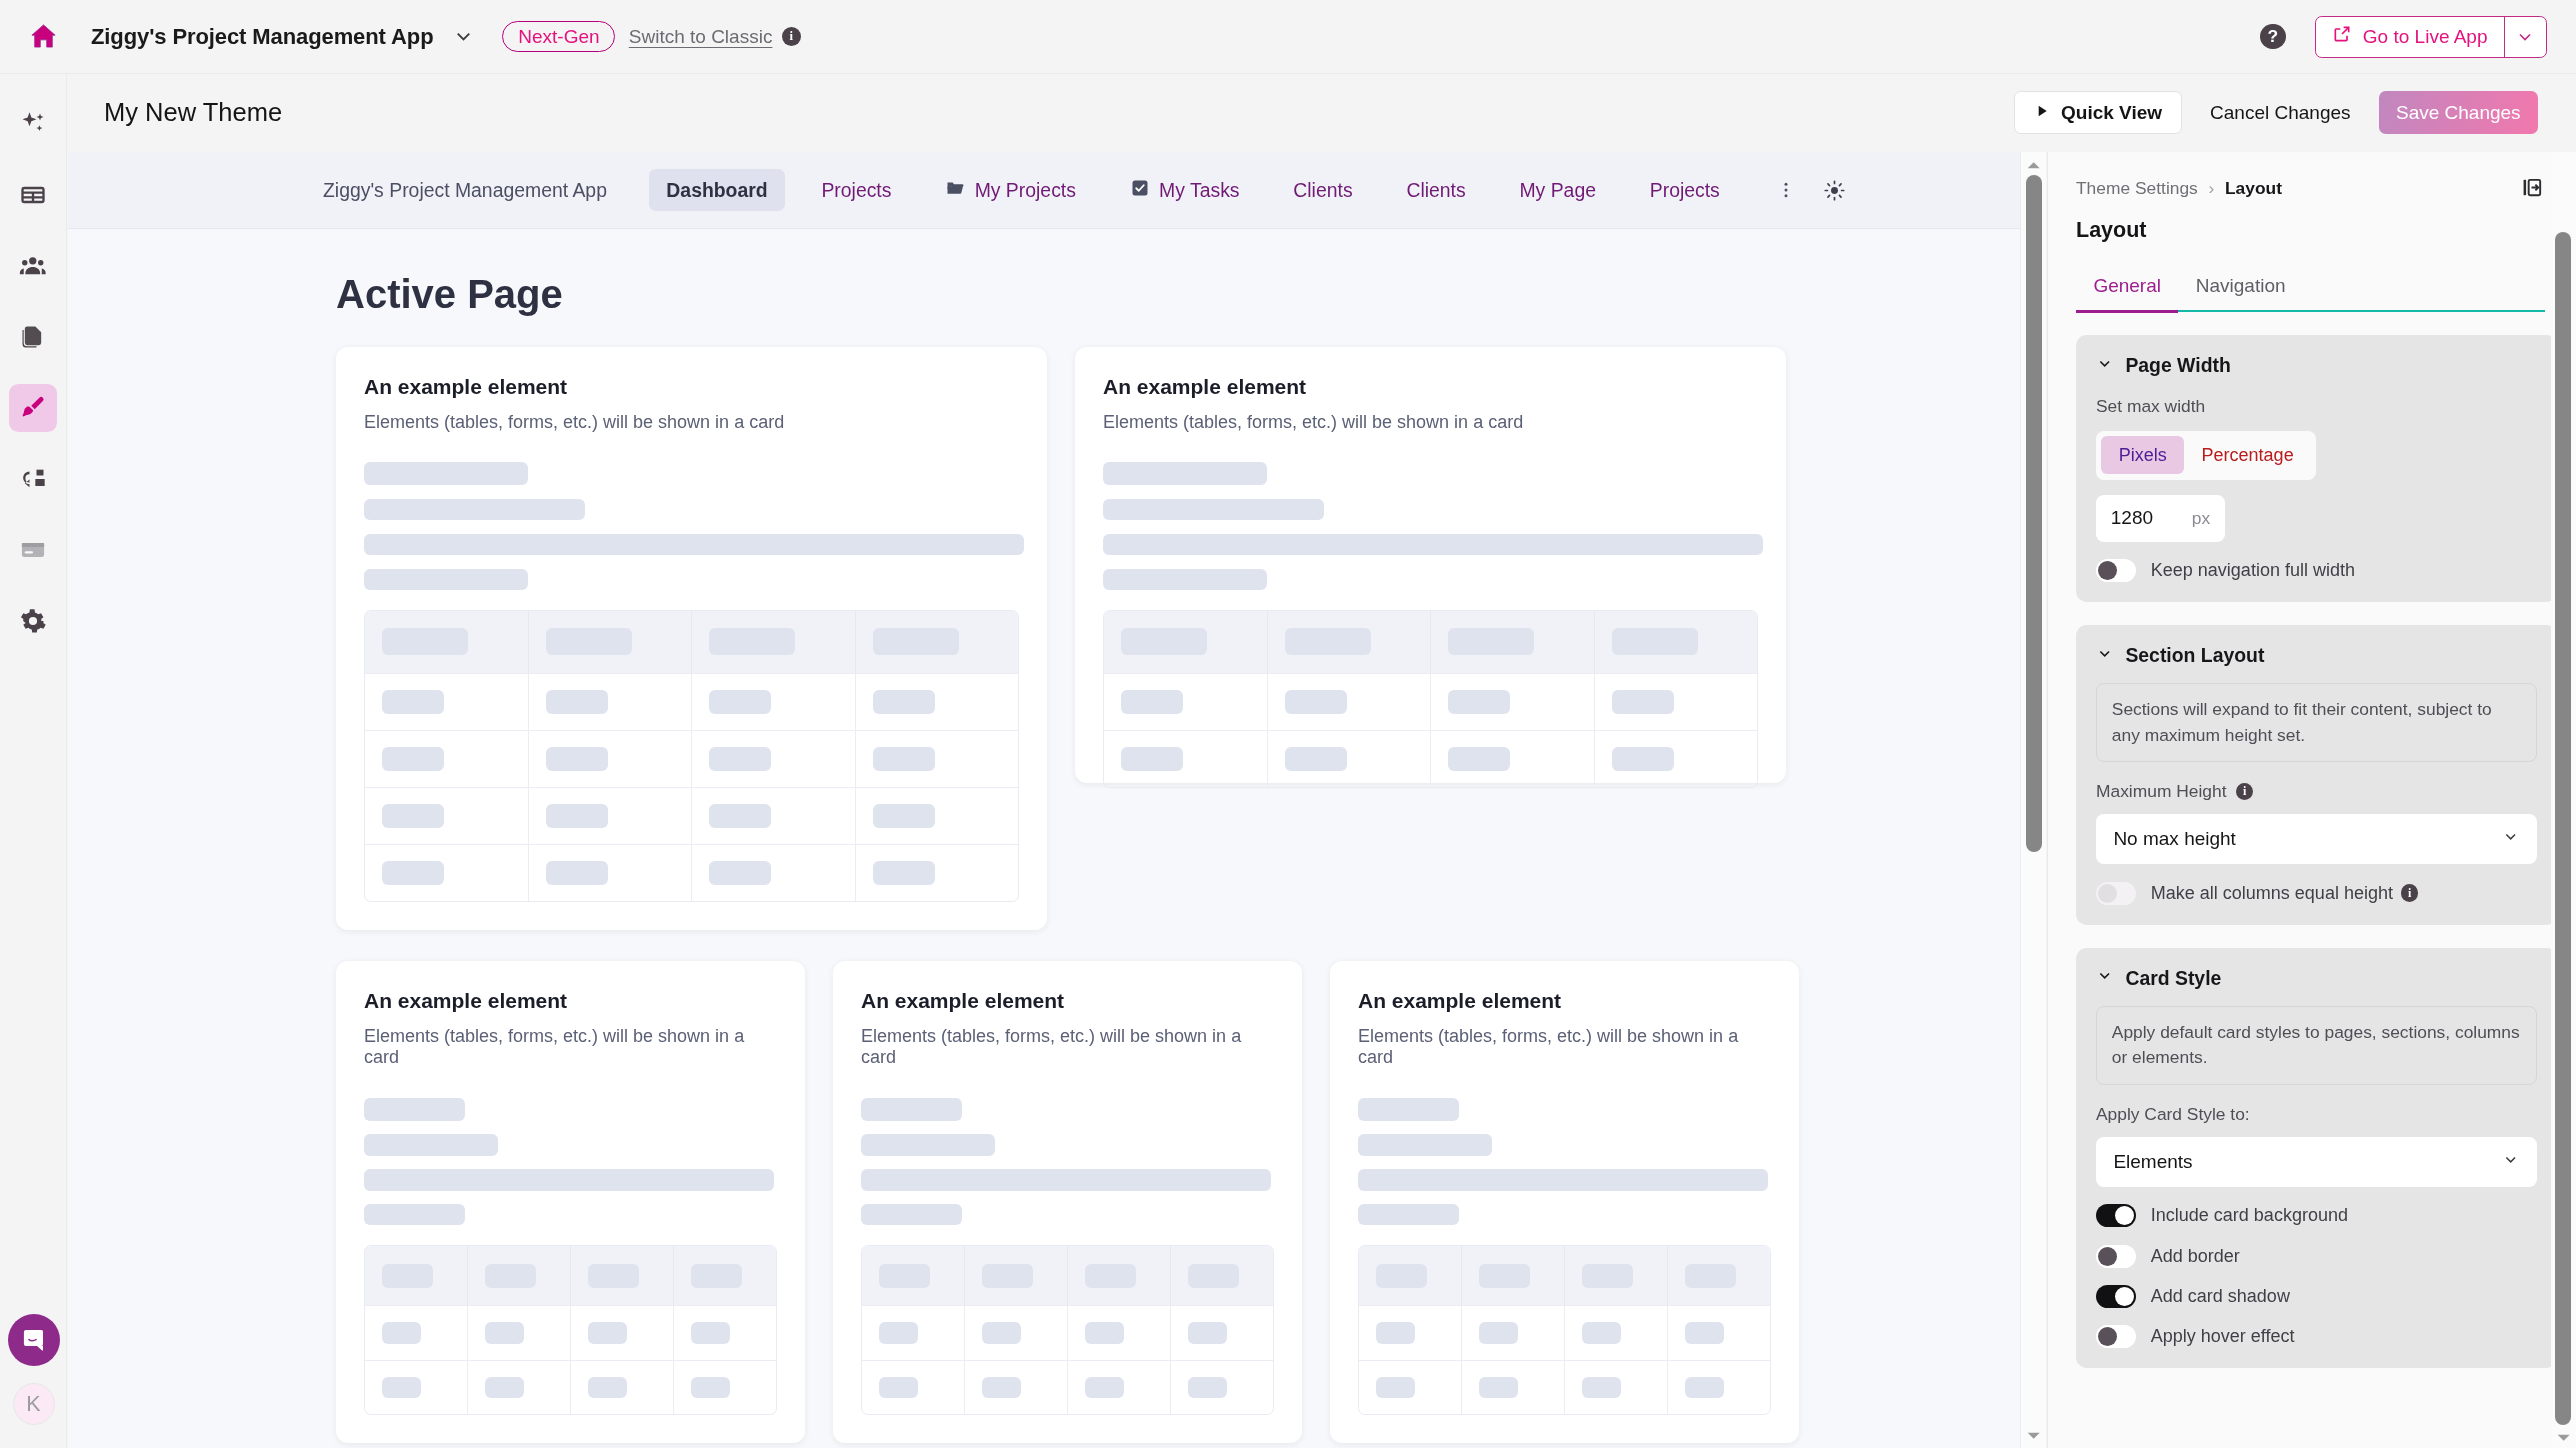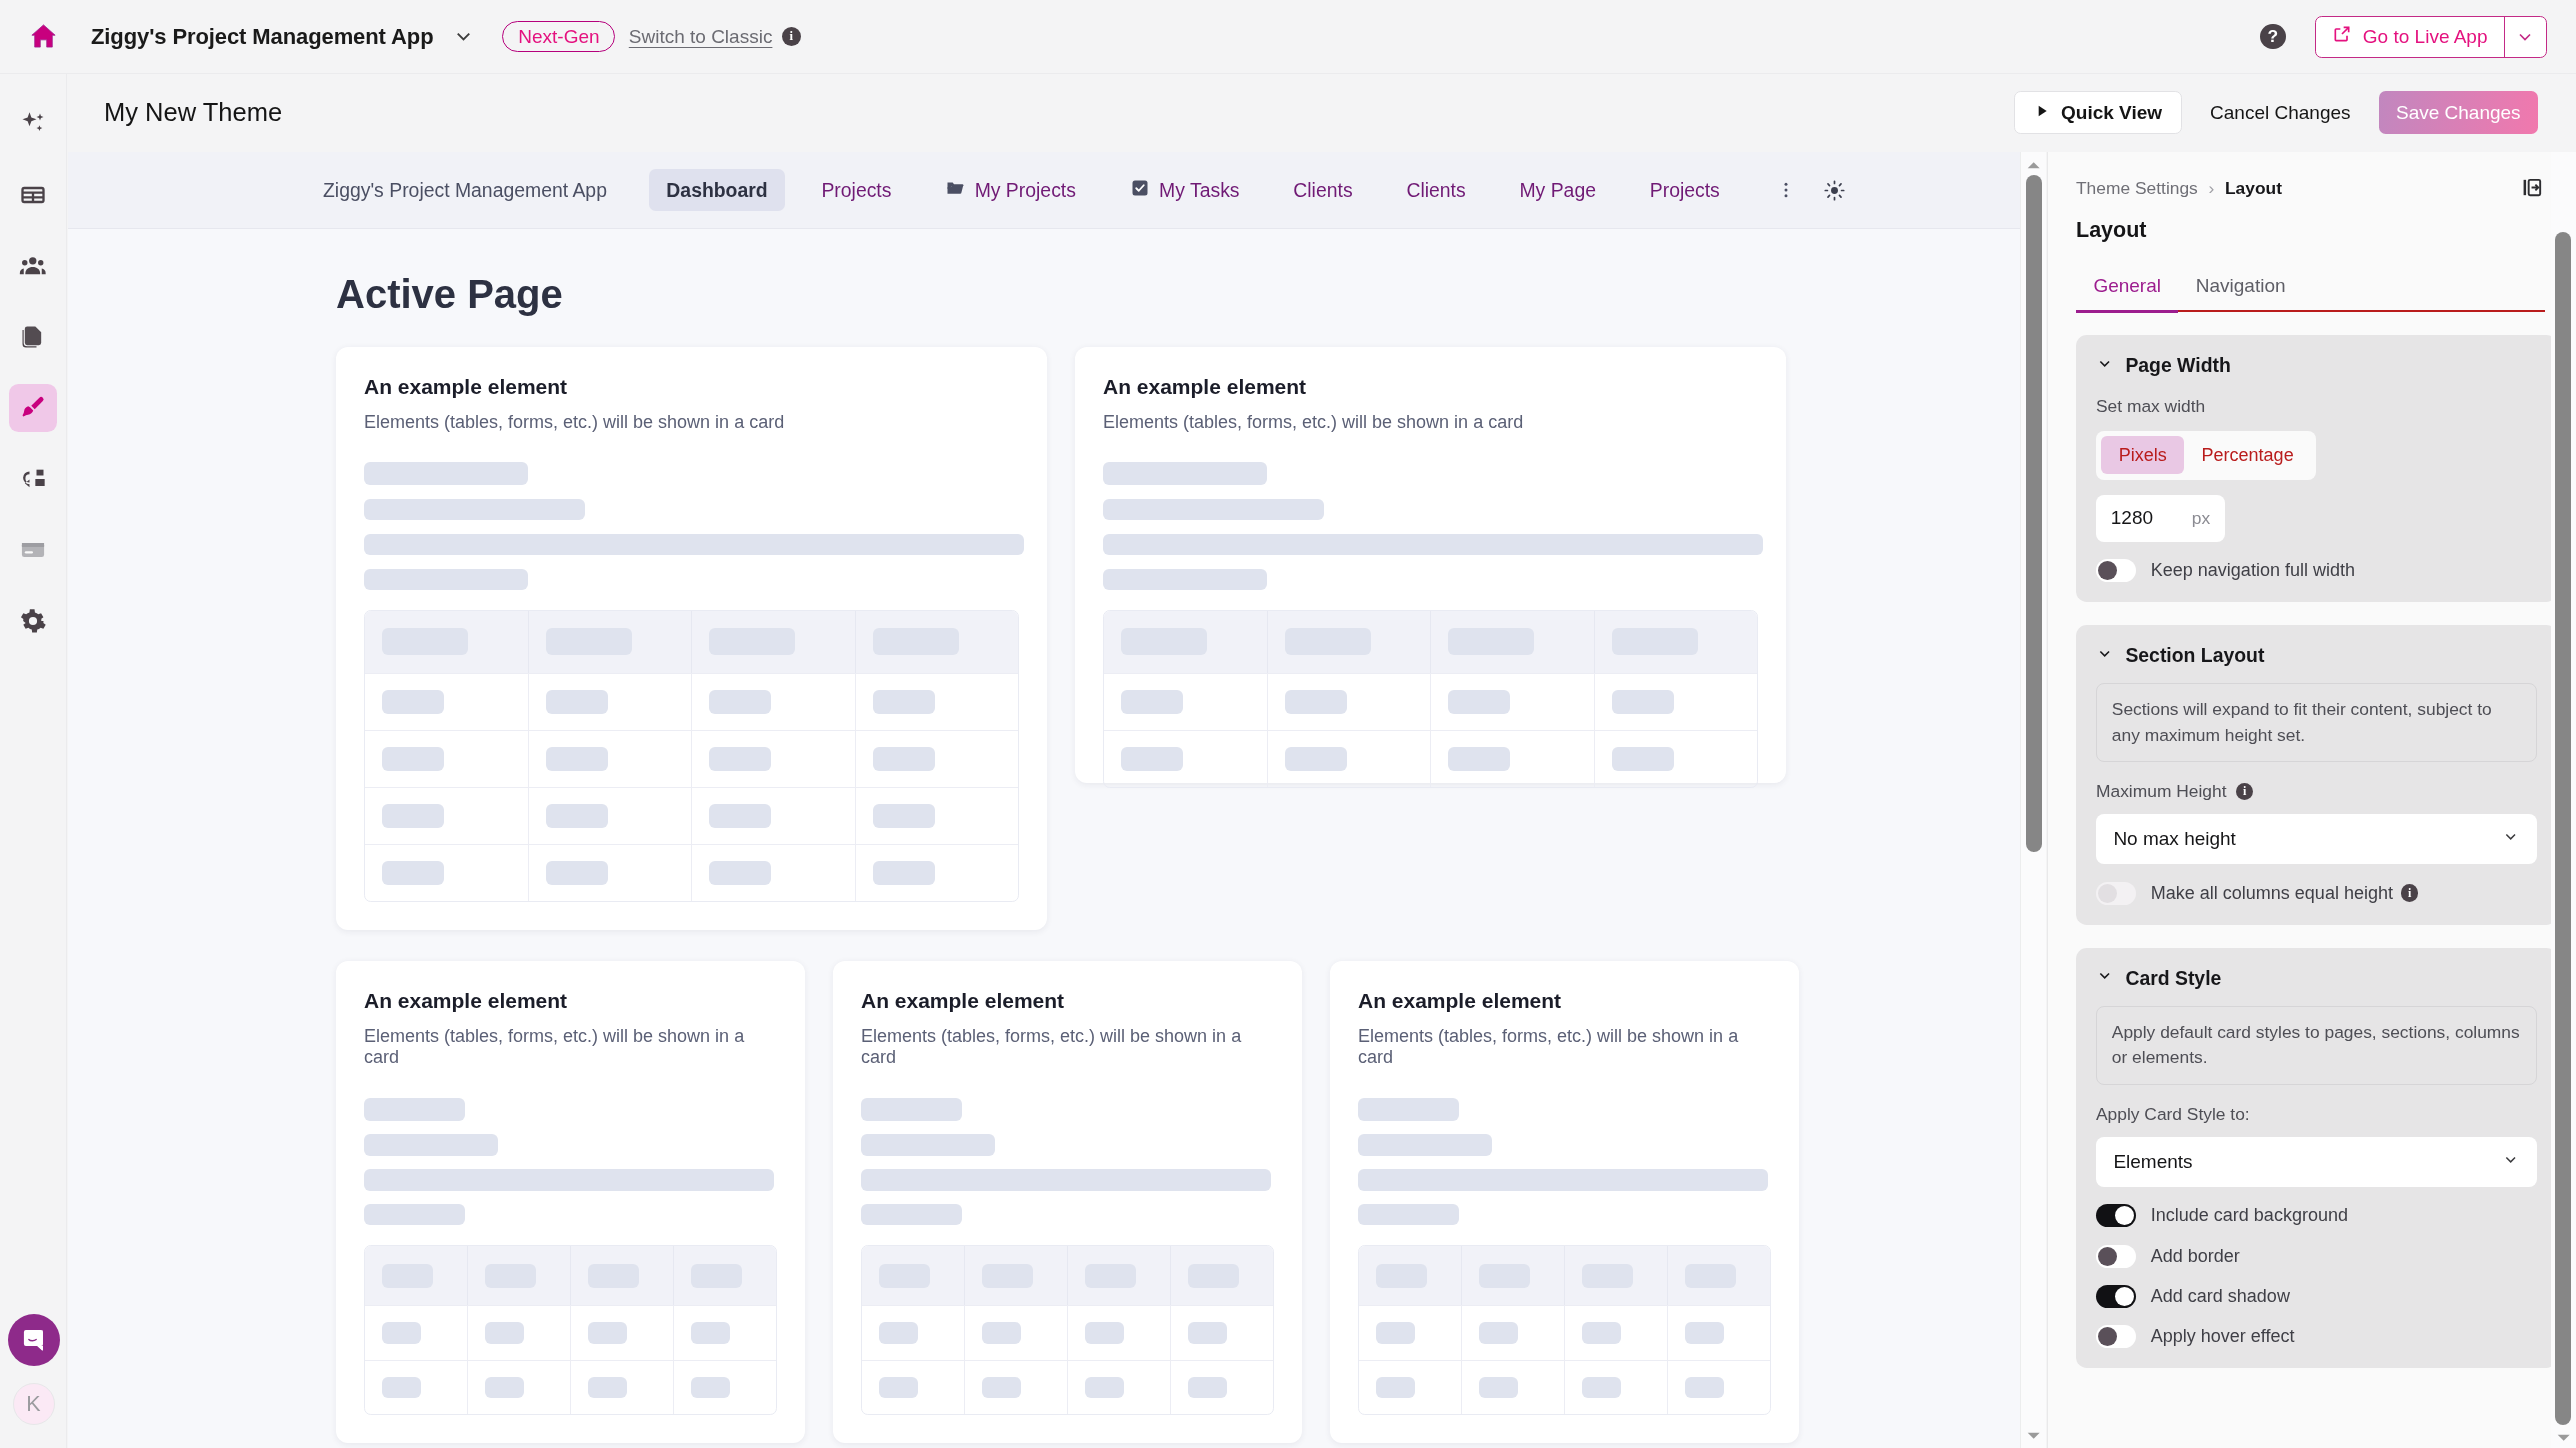--- a/index.html
+++ b/index.html
@@ -141,38 +141,38 @@
   
   #settings {
     position:absolute; left:2047px; top:152px; width:529px; height:1297px;
     background:#fafafa; border-left:0.7px solid #e9e9ea; overflow:hidden;
   }
   #breadcrumb { display:flex; align-items:center; margin:25.5px 0 0 28px; font-size:17.4px; color:#6f6f76; }
   #breadcrumb .sep { margin:0 10.7px; color:#a0a0a6; }
   #breadcrumb .cur { color:#17171a; font-weight:bold; }
   #panel-collapse { position:absolute; right:32px; top:24px; color:#2d2d30; }
   #panel-title { margin:19px 0 0 28px; font-size:21.5px; color:#151517; font-weight:bold; }
-  #panel-tabs { margin:32px 0 0 28px; display:flex; gap:0; border-bottom:2px solid #b91c1c; width:469px; }
+  #panel-tabs { margin:32px 0 0 28px; display:flex; gap:0; border-bottom:2px solid #14b8a6; width:469px; }
   .ptab2 { font-size:19px; color:#5e5e66; padding:0 17.4px 13.4px 17.4px; }
   .ptab2.active { color:#9c1d8e; border-bottom:3.4px solid #9c1d8e; margin-bottom:-2.7px; }
   .sect {
     margin:23px 19px 0 28px; background:#e6e5e6; border-radius:10.7px; padding:19px 20px 20px 20px;
   }
   .sect-head { display:flex; align-items:center; gap:12px; font-size:19.4px; font-weight:bold; color:#17171a; }
   .sect-desc { margin-top:16px; font-size:17.4px; color:#4e4e55; line-height:1.45; }
   .sect-desc.boxed { border:0.7px solid #d6d5d7; border-radius:8px; padding:13.4px 14.8px; }
   .fld-label { margin-top:19px; font-size:17.4px; color:#4e4e55; display:flex; align-items:center; gap:9.4px; }
   .select {
     margin-top:12px; height:50px; background:#fff; border-radius:8px;
     display:flex; align-items:center; padding:0 17.4px; font-size:19px; color:#151517;
   }
   .select .caret { margin-left:auto; color:#3a3a3d; }
   .segbar { margin-top:13.4px; background:#fafafa; border-radius:8px; padding:5.4px; display:inline-flex; }
   .seg { font-size:18px; padding:8.7px 17.4px; border-radius:6px; color:#b91c1c; }
-  .seg.active { background:#e9c8e4; color:#b91c1c; }
+  .seg.active { background:#e9c8e4; color:#4c1d95; }
   .numfield {
     margin-top:14.8px; background:#fff; border-radius:8px; height:47px; width:129px;
     display:flex; align-items:center; padding:0 14.8px; font-size:19px; color:#151517;
   }
   .numfield .unit { margin-left:auto; color:#8c8c93; font-size:17.4px; }
   .tgl-row { display:flex; align-items:center; gap:14.8px; margin-top:17.4px; }
   .tgl { width:40px; height:23px; border-radius:12px; position:relative; flex:none; }
   .tgl.on  { background:#111114; }
   .tgl.on::after { content:""; position:absolute; right:2px; top:2px; width:19px; height:19px; border-radius:50%; background:#fff; }
   .tgl.off { background:#fff; }

